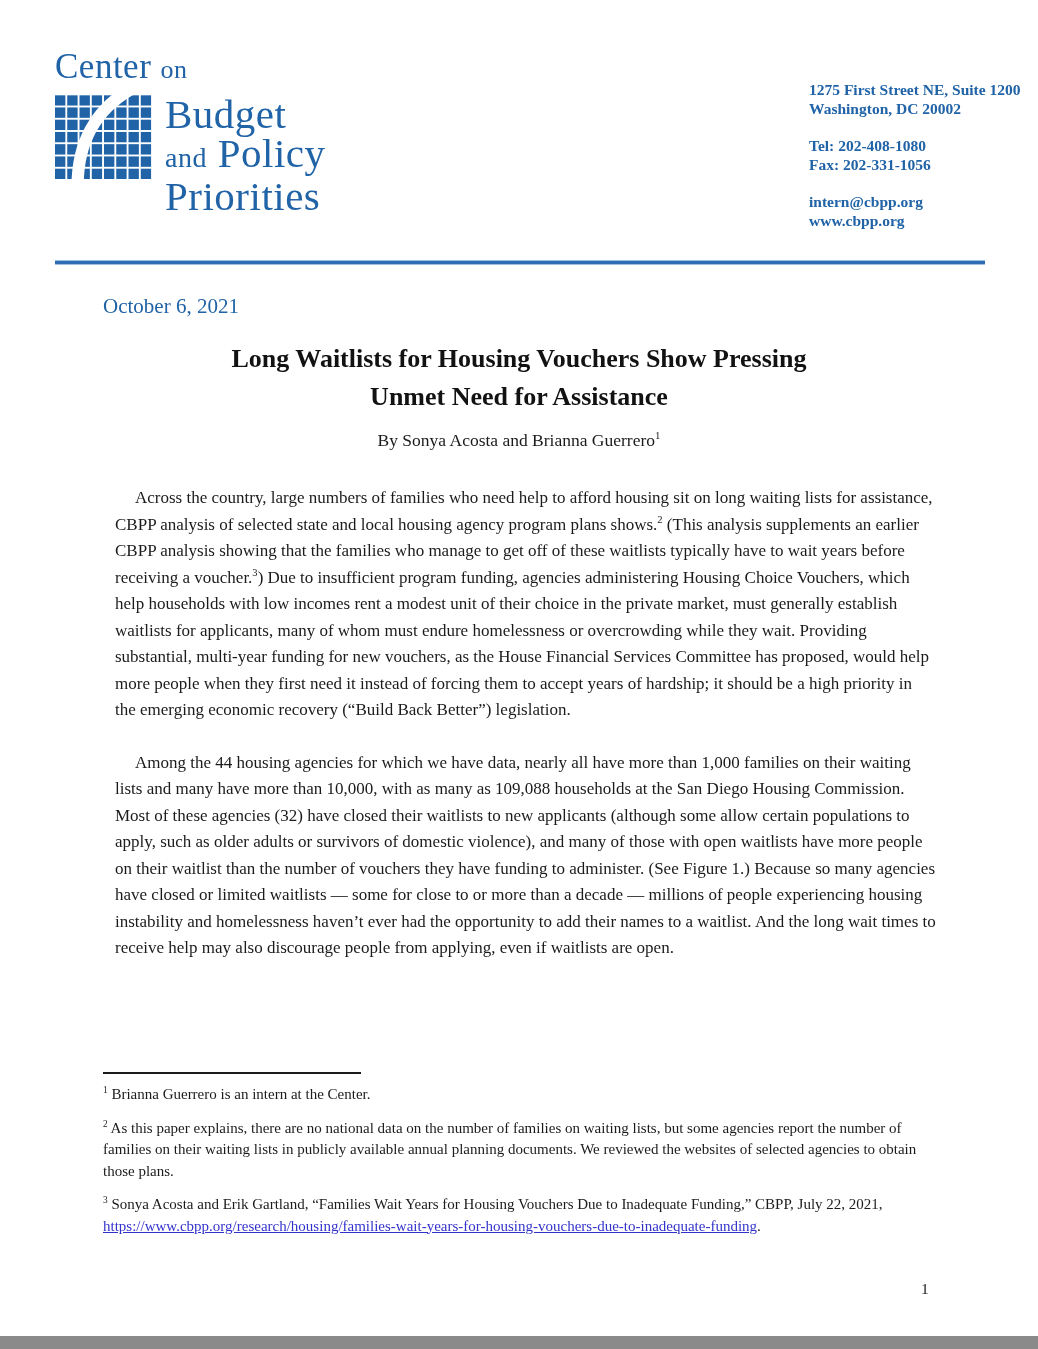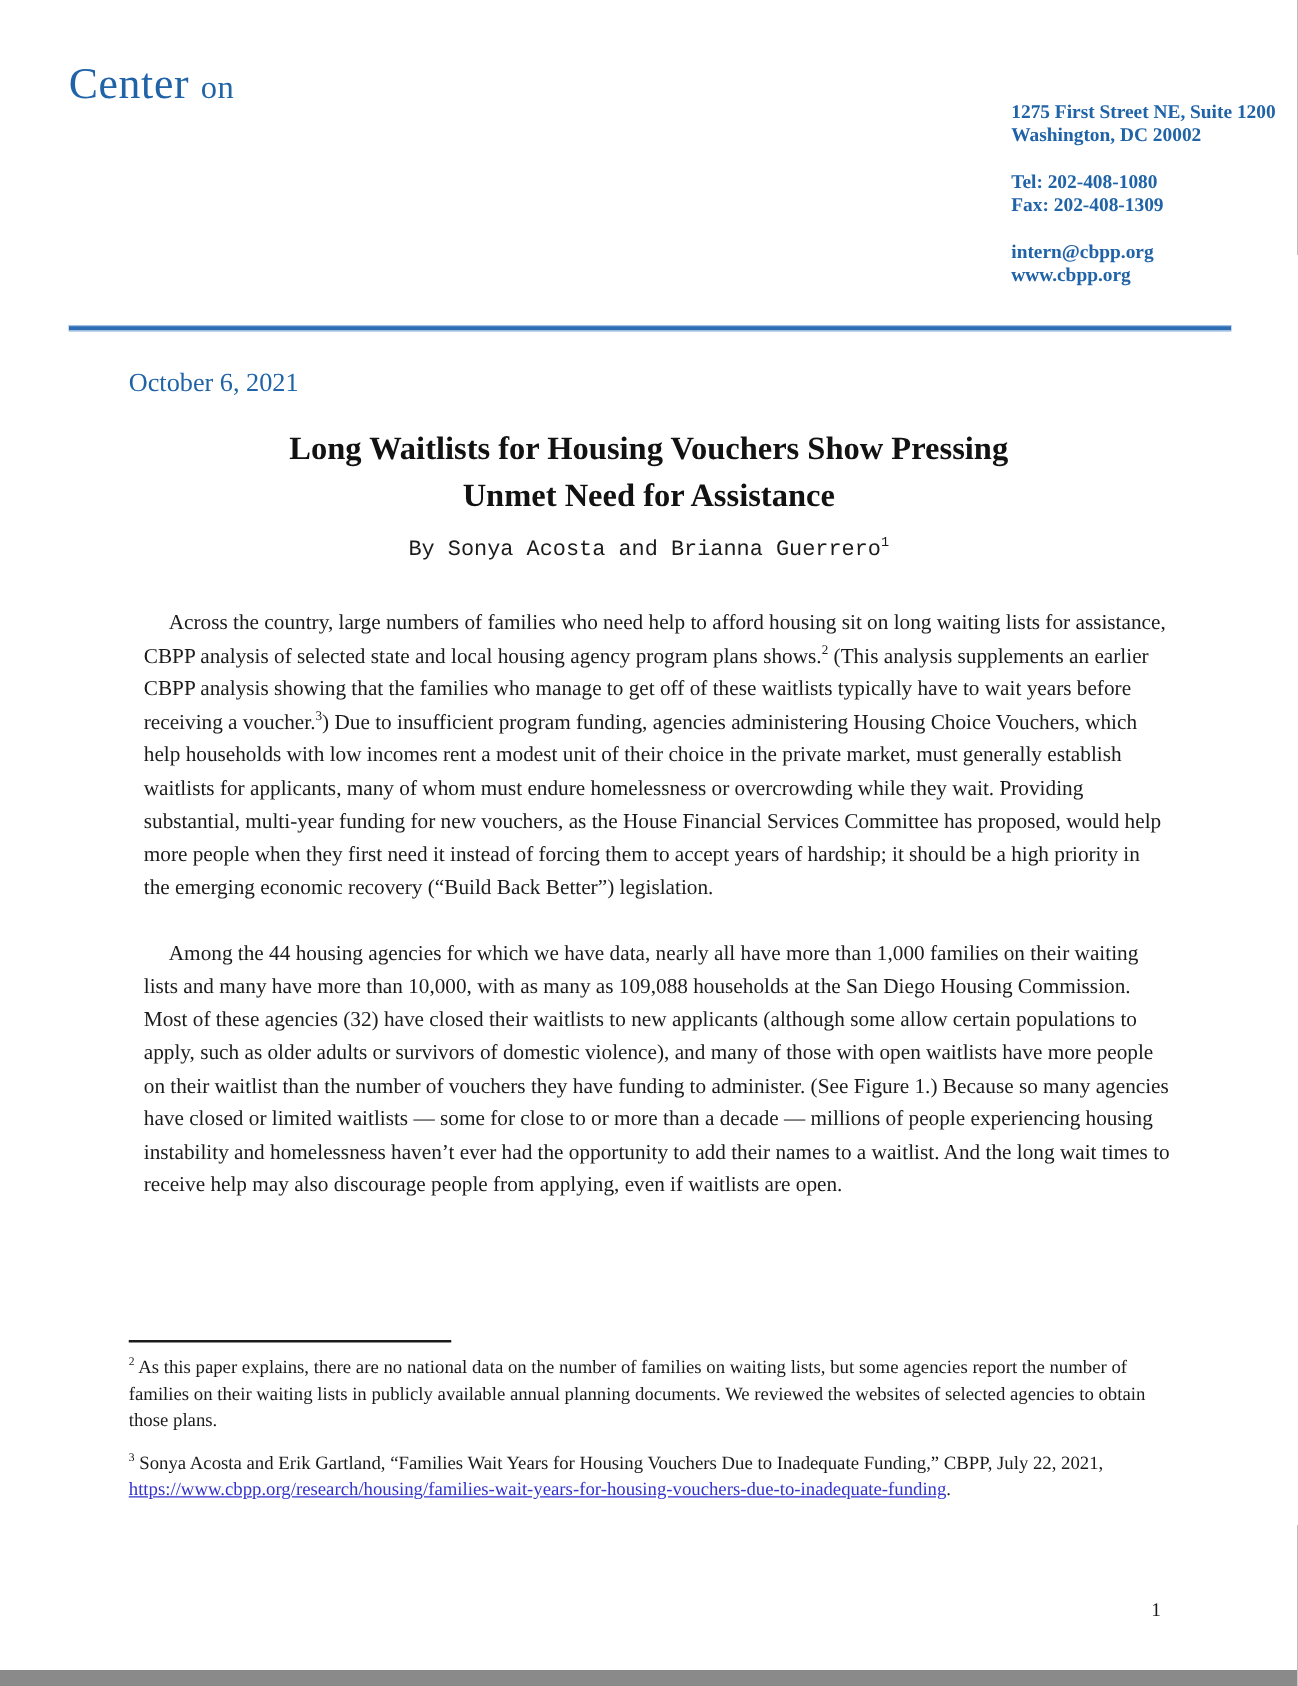--- a/index.html
+++ b/index.html
@@ -36,21 +36,21 @@
     border-bottom: 1px solid #9fc0e2;
     background: #2e6db4;
   }
 
   
   .date-line { position: absolute; left: 103px; top: 294px; color: #2063a7; font-size: 21px; }
   .doc-title {
     position: absolute; left: 0; top: 340px; width: 1038px;
     text-align: center; font-size: 26px; font-weight: bold; line-height: 38px; color: #121212;
   }
-  .byline { position: absolute; left: 0; top: 430px; width: 1038px; text-align: center; font-size: 17.5px; font-family: Liberation Mono, monospace; }
+  .byline { position: absolute; left: 0; top: 430px; width: 1038px; text-align: center; font-size: 17.5px; }
 
   
   .body-text { position: absolute; left: 103px; top: 485px; width: 833px; font-size: 17px; line-height: 26.5px; }
   .body-text p { text-indent: 20px; margin-bottom: 26px; margin-left: 12px; }
   sup { font-size: 0.62em; vertical-align: super; line-height: 0; }
 
   
   .footnote-sep { position: absolute; left: 103px; top: 1072px; width: 258px; border-top: 2px solid #1b1b1b; }
   .footnotes { position: absolute; left: 103px; top: 1084px; width: 833px; font-size: 15px; line-height: 21.5px; }
   .footnotes .fn { margin-bottom: 12px; }
@@ -61,30 +61,51 @@
 </head>
 <body>
 
 <div class="page">
 
   <div class="logo">
     <div class="logo-line1">
       <span>Center</span>
       <span class="small">on</span>
     </div>
+    <div class="logo-row">
+      <div class="logo-icon-box">
+        <svg viewBox="0 0 104 93" width="98" height="92" xmlns="http://www.w3.org/2000/svg" aria-hidden="true">
+          <defs>
+            <pattern id="gridpat" width="13" height="13" patternUnits="userSpaceOnUse">
+              <rect x="0" y="0" width="11" height="11" fill="#2063a7"></rect>
+            </pattern>
+          </defs>
+          <rect x="0" y="0" width="104" height="89" fill="url(#gridpat)"></rect>
+          <path d="M 24 96 C 24 52 42 16 80 -6" stroke="#ffffff" stroke-width="13" fill="none"></path>
+        </svg>
+      </div>
+      <div class="logo-textcol">
+        <div>Budget</div>
+        <div>
+          <span class="small">and</span>
+          <span>Policy</span>
+        </div>
+        <div>Priorities</div>
+      </div>
+    </div>
   </div>
 
   <div class="contact">
     <div class="group">
       <div>1275 First Street NE, Suite 1200</div>
       <div>Washington, DC 20002</div>
     </div>
     <div class="group">
       <div>Tel: 202-408-1080</div>
-      <div>Fax: 202-408-1309</div>
+      <div>Fax: 202-331-1056</div>
     </div>
     <div class="group">
       <div>intern@cbpp.org</div>
       <div>www.cbpp.org</div>
     </div>
   </div>
 
   <div class="header-rule"></div>
 
   <div class="date-line">October 6, 2021</div>
@@ -96,19 +117,20 @@
 
   <div class="byline">By Sonya Acosta and Brianna Guerrero<sup>1</sup></div>
 
   <div class="body-text">
     <p>Across the country, large numbers of families who need help to afford housing sit on long waiting lists for assistance, CBPP analysis of selected state and local housing agency program plans shows.<sup>2</sup> (This analysis supplements an earlier CBPP analysis showing that the families who manage to get off of these waitlists typically have to wait years before receiving a voucher.<sup>3</sup>) Due to insufficient program funding, agencies administering Housing Choice Vouchers, which help households with low incomes rent a modest unit of their choice in the private market, must generally establish waitlists for applicants, many of whom must endure homelessness or overcrowding while they wait. Providing substantial, multi-year funding for new vouchers, as the House Financial Services Committee has proposed, would help more people when they first need it instead of forcing them to accept years of hardship; it should be a high priority in the emerging economic recovery (“Build Back Better”) legislation.</p>
     <p>Among the 44 housing agencies for which we have data, nearly all have more than 1,000 families on their waiting lists and many have more than 10,000, with as many as 109,088 households at the San Diego Housing Commission. Most of these agencies (32) have closed their waitlists to new applicants (although some allow certain populations to apply, such as older adults or survivors of domestic violence), and many of those with open waitlists have more people on their waitlist than the number of vouchers they have funding to administer. (See Figure 1.) Because so many agencies have closed or limited waitlists — some for close to or more than a decade — millions of people experiencing housing instability and homelessness haven’t ever had the opportunity to add their names to a waitlist. And the long wait times to receive help may also discourage people from applying, even if waitlists are open.</p>
   </div>
 
   <div class="footnote-sep"></div>
   <div class="footnotes">
+    <div class="fn"><sup>1</sup> Brianna Guerrero is an intern at the Center.</div>
     <div class="fn"><sup>2</sup> As this paper explains, there are no national data on the number of families on waiting lists, but some agencies report the number of families on their waiting lists in publicly available annual planning documents. We reviewed the websites of selected agencies to obtain those plans.</div>
     <div class="fn"><sup>3</sup> Sonya Acosta and Erik Gartland, “Families Wait Years for Housing Vouchers Due to Inadequate Funding,” CBPP, July 22, 2021, <a href="#">https://www.cbpp.org/research/housing/families-wait-years-for-housing-vouchers-due-to-inadequate-funding</a>.</div>
   </div>
 
   <div class="page-number">1</div>
 
 </div>
 
 </body></html>

